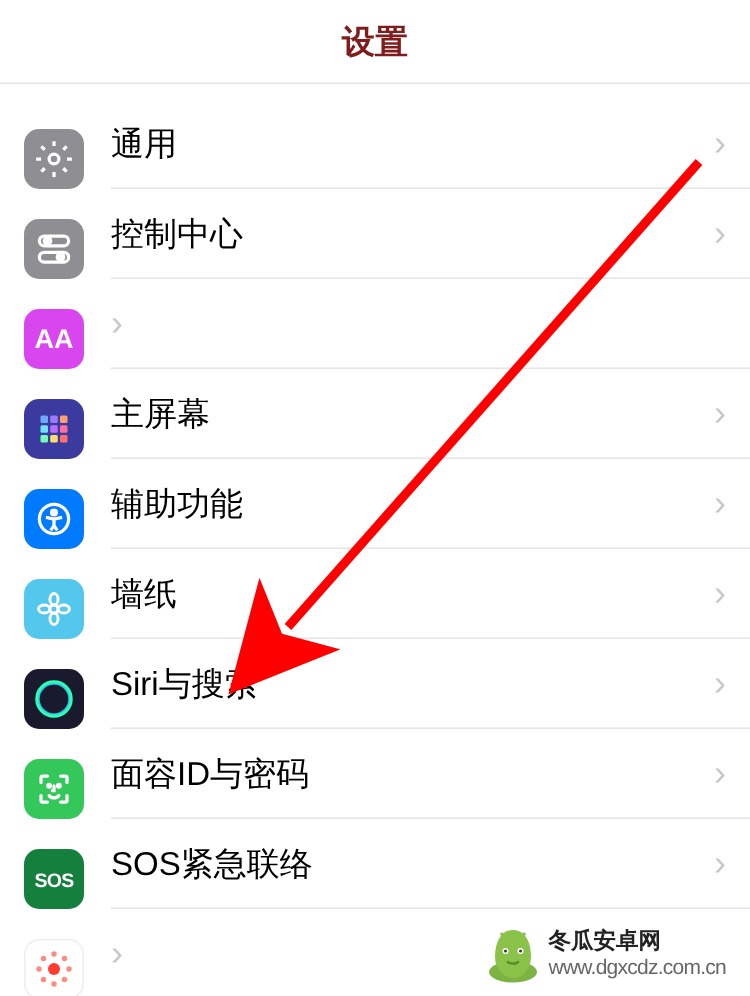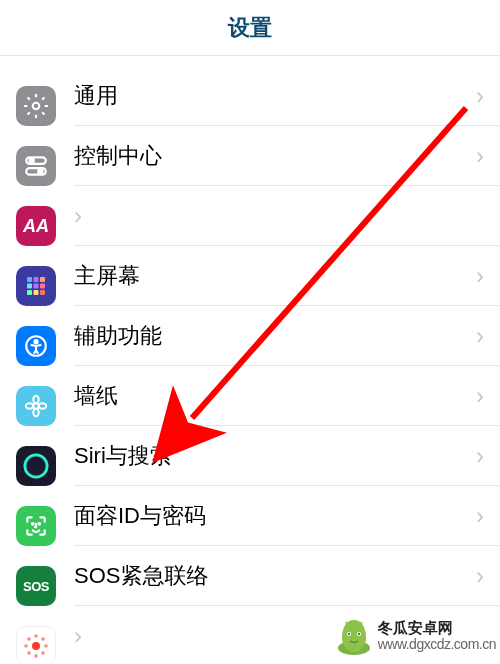--- a/index.html
+++ b/index.html
@@ -15,21 +15,21 @@
       height: 56px;
       display: flex;
       align-items: center;
       justify-content: center;
       background: #fff;
       border-bottom: 1px solid #e5e5e5;
     }
     .header-title {
       font-size: 22px;
       font-weight: 600;
-      color: #0c4a6e;
+      color: #7f1d1d;
     }
     .list { margin-top: 10px; }
     .row {
       display: flex;
       align-items: flex-end;
       height: 60px;
       padding-left: 16px;
       cursor: pointer;
     }
     .row .icon-box {
@@ -55,40 +55,40 @@
       font-size: 22px;
       color: #000;
     }
     .chevron {
       color: #c7c7cc;
       font-size: 24px;
       font-weight: 300;
     }
     .icon-general { background: #8e8e93; }
     .icon-control { background: #8e8e93; }
-    .icon-display { background: #be185d; font-style: italic; }
+    .icon-display { background: #d946ef; }
     .icon-home { background: #3a3a9f; }
     .icon-accessibility { background: #007aff; }
     .icon-wallpaper { background: #54c7ec; }
     .icon-siri { background: #1a1a2e; }
     .icon-faceid { background: #34c759; }
     .icon-sos { background: #15803d; }
     .icon-exposure { background: #fff; border: 1px solid #eee; }
     .icon-glyph { color: #fff; font-size: 22px; font-weight: 600; }
     .sos-text { color: #fff; font-size: 13px; font-weight: 700; letter-spacing: -0.5px; }
     .arrow-overlay {
       position: absolute;
       top: 0; left: 0;
       width: 500px; height: 664px;
       pointer-events: none;
     }
     .watermark {
       position: absolute;
       bottom: 8px;
-      right: 4px;
+      right: 16px;
       display: flex;
       align-items: center;
       gap: 6px;
       pointer-events: none;
     }
     .watermark-logo {
       width: 36px;
       height: 40px;
       position: relative;
     }

